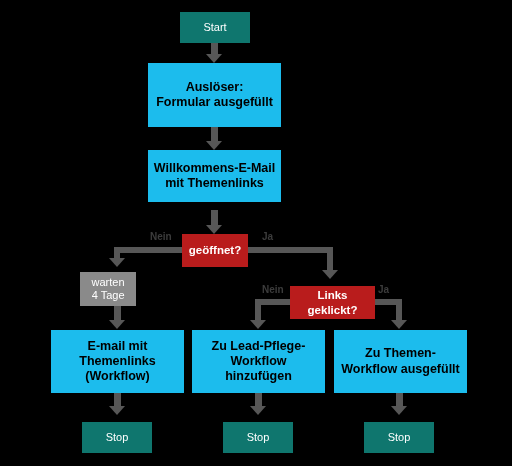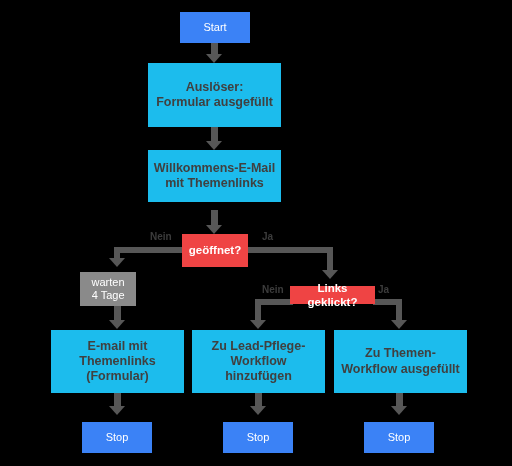--- a/index.html
+++ b/index.html
@@ -19,34 +19,34 @@
     position: absolute;
     display: flex;
     align-items: center;
     justify-content: center;
     text-align: center;
     box-sizing: border-box;
     line-height: 1.22;
     white-space: pre-line;
   }
   .node-terminal {
-    background: #3b82f6;
+    background: #0f766e;
     color: #ffffff;
     font-size: 11px;
     font-weight: 400;
   }
   .node-action {
     background: #1cbced;
-    color: #404040;
+    color: #000000;
     font-size: 12.5px;
     font-weight: 700;
     padding: 8px 4px;
   }
   .node-decision {
-    background: #ef4444;
+    background: #b91c1c;
     color: #ffffff;
     font-size: 11.5px;
     font-weight: 700;
     padding: 2px 14px;
   }
   .node-wait {
     background: #8a8a8a;
     color: #ffffff;
     font-size: 11px;
     font-weight: 400;
@@ -127,25 +127,25 @@
 Formular ausgefüllt</div>
 
   <div class="node node-action" style="left:148px; top:150px; width:133px; height:52px;">Willkommens-E-Mail
 mit Themenlinks</div>
 
   <div class="node node-decision" style="left:182px; top:234px; width:66px; height:33px;">geöffnet?</div>
 
   <div class="node node-wait" style="left:80px; top:272px; width:56px; height:34px;text-align:right;">warten
 4 Tage</div>
 
-  <div class="node node-decision" style="left:290px; top:286px; width:85px; height:18px;">Links geklickt?</div>
+  <div class="node node-decision" style="left:290px; top:286px; width:85px; height:33px;">Links geklickt?</div>
 
   <div class="node node-action" style="left:51px; top:330px; width:133px; height:63px;">E-mail mit
 Themenlinks
-(Formular)</div>
+(Workflow)</div>
 
   <div class="node node-action" style="left:192px; top:330px; width:133px; height:63px;text-align:center;">Zu Lead-Pflege-
 Workflow hinzufügen</div>
 
   <div class="node node-action" style="left:334px; top:330px; width:133px; height:63px;">Zu Themen-
 Workflow ausgefüllt</div>
 
   <div class="node node-terminal" style="left:82px; top:422px; width:70px; height:31px;">Stop</div>
 
   <div class="node node-terminal" style="left:223px; top:422px; width:70px; height:31px;">Stop</div>

